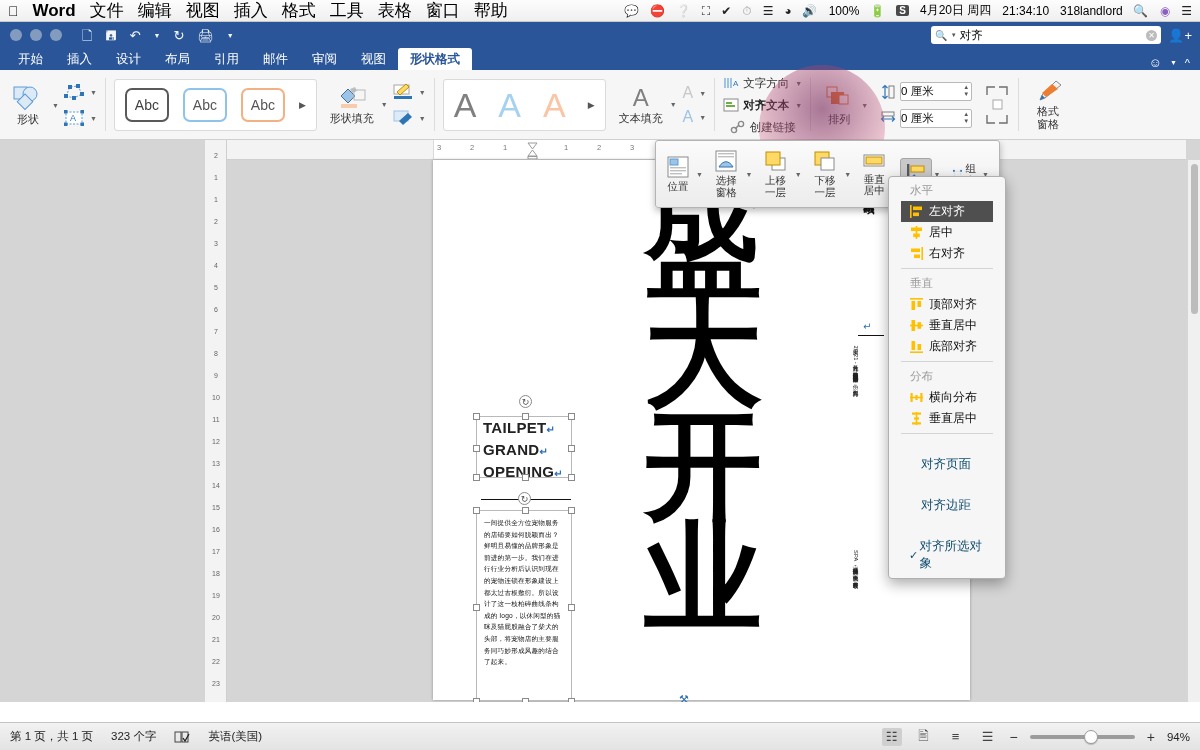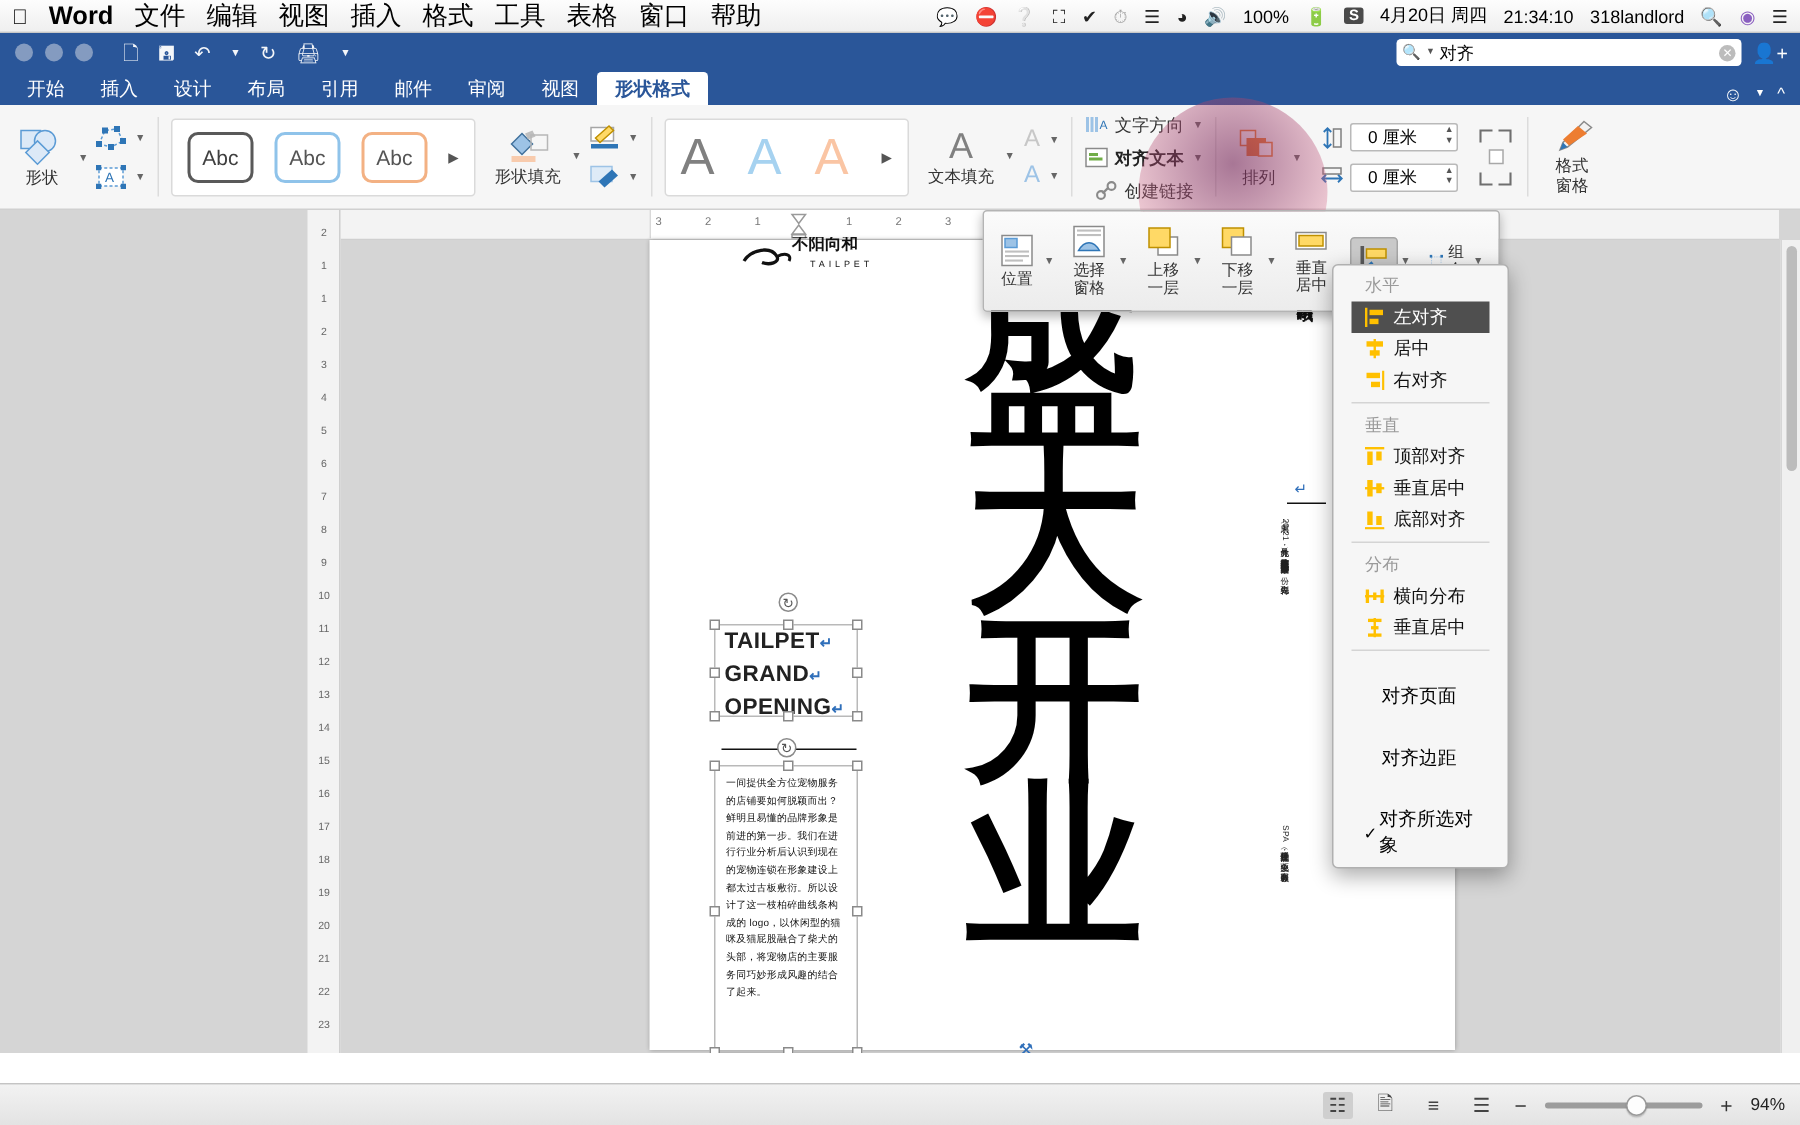--- a/index.html
+++ b/index.html
@@ -87,21 +87,21 @@
   .abc-shape.orange { border-color:#f3b183; color:#555; }
   .bigA { font-size:34px; color:#808080; line-height:1; font-family:"Liberation Sans",sans-serif;}
   .bigA.blue { color:#a6d2f0; }
   .bigA.orange { color:#fac5a4; }
   .more-arrow { font-size:9px; color:#555; }
   .list-row { display:flex; align-items:center; gap:4px; height:21px; }
   .list-row .tx { font-size:11.5px; color:#333; white-space:nowrap;}
   .list-row .tx.bold { font-weight:bold; color:#222;}
   .sizebox { display:flex; align-items:center; gap:4px; height:22px;}
   .spin { width:72px; height:19px; border:1px solid #b9b9b9; background:#fff; border-radius:2px;
-          display:flex; align-items:center; padding-left:11px; font-size:11.5px; color:#000; position:relative;}
+          display:flex; align-items:center; padding-left:0; font-size:11.5px; color:#000; position:relative;}
   .spin .arrows { position:absolute; right:2px; top:1px; display:flex; flex-direction:column;
      font-size:6px; color:#555; line-height:7px;}
   
   #hl-circle {
     position:absolute; left:759px; top:-5px; width:126px; height:126px; border-radius:50%;
     background: radial-gradient(circle at 50% 35%, rgba(120,40,90,.62), rgba(230,110,140,.30) 72%, rgba(240,150,170,.22));
     pointer-events:none; z-index:40;
   }
   
   #doc-area { position:relative; width:1200px; height:562px; background:#d5d5d5; overflow:hidden; }
@@ -141,21 +141,21 @@
   #align-menu {
     position:absolute; left:888px; top:172px; width:118px;
     background:#f6f6f6; border:1px solid #b0b0b0; border-radius:4px;
     box-shadow:0 5px 14px rgba(0,0,0,.33); z-index:60; padding:3px 12px 4px;
   }
   #align-menu .grp-hd { font-size:11.5px; color:#9a9a9a; padding:3px 9px 3px; }
   #align-menu .mi { display:flex; align-items:center; gap:6px; padding:2px 9px; font-size:12px; color:#111;}
   #align-menu .mi.sel { background:#4f4f4f; color:#fff; }
   #align-menu .mi .mico { width:13px; height:13px; display:inline-block; }
   #align-menu .divider { height:1px; background:#d4d4d4; margin:4px 0; }
-  #align-menu .mi2 { display:flex; align-items:center; padding:2px 8px; font-size:12.5px; color:#000000;margin-top:20px;}
+  #align-menu .mi2 { display:flex; align-items:center; padding:2px 8px; font-size:12.5px; color:#0c4a6e;margin-top:20px;}
   #align-menu .mi2 .chk { width:12px; display:inline-block; font-size:11px;}
   
   #statusbar {
     position:absolute; top:722px; left:0; width:1200px; height:28px;
     background:linear-gradient(#f2f2f2,#e3e3e3); border-top:1px solid #c4c4c4;
     display:flex; align-items:center; padding:0 10px; font-size:11.5px; color:#222;
   }
   #statusbar .sl { display:flex; align-items:center; gap:18px;}
   #statusbar .sr { margin-left:auto; display:flex; align-items:center; gap:12px;}
   .vbtn { width:20px; height:18px; display:flex; align-items:center; justify-content:center;
@@ -507,28 +507,20 @@
       <span class="vn" style="top: 430px;">18</span>
       <span class="vn" style="top: 452px;">19</span>
       <span class="vn" style="top: 474px;">20</span>
       <span class="vn" style="top: 496px;">21</span>
       <span class="vn" style="top: 518px;">22</span>
       <span class="vn" style="top: 540px;">23</span>
     </div>
 
   <div id="page">
 
-    <div style="position:absolute;left:55px;top:-2px;width:130px;height:28px;overflow:hidden">
-      <svg width="130" height="28" viewBox="0 0 130 28">
-        <path d="M8 16 C13 8, 26 6, 30 13 C32 17, 25 19, 20 17" fill="none" stroke="#111" stroke-width="2.2"></path>
-        <path d="M30 13 C36 10, 40 12, 38 16" fill="none" stroke="#111" stroke-width="2"></path>
-        <text x="40" y="8" font-size="11" font-weight="bold" font-family="Liberation Sans" fill="#111">不阳向和</text>
-        <text x="52" y="20" font-size="6" letter-spacing="2.6" font-family="Liberation Sans" fill="#111">TAILPET</text>
-      </svg>
-    </div>
 
     <div style="position:absolute;left:200px;top:25px;width:140px;height:505px">
       <div class="big-char">盛</div>
       <div class="big-char">大</div>
       <div class="big-char">开</div>
       <div class="big-char">业</div>
       <div style="position:absolute;left:46px;bottom:-16px;color:#2f6fba;font-size:11px">⚒</div>
     </div>
 
     <div class="selbox" style="left:43px;top:256px;width:96px;height:62px;">
@@ -727,20 +719,30 @@
       <span>对齐边距</span>
     </div>
     <div class="mi2">
       <span class="chk">✓</span>
       <span>对齐所选对象</span>
     </div>
   </div>
 </div>
 
 <div id="statusbar">
+  <div class="sl">
+    <span>第 1 页，共 1 页</span>
+    <span>323 个字</span>
+    <svg width="16" height="14" viewBox="0 0 16 14">
+      <rect x="1" y="2" width="6" height="10" fill="none" stroke="#444"></rect>
+      <rect x="8" y="2" width="6" height="10" fill="none" stroke="#444"></rect>
+      <path d="M9 8 L11 11 L15 4" stroke="#222" fill="none" stroke-width="1.3"></path>
+    </svg>
+    <span>英语(美国)</span>
+  </div>
   <div class="sr">
     <span class="vbtn on">☷</span>
     <span class="vbtn">🖹</span>
     <span class="vbtn">≡</span>
     <span class="vbtn">☰</span>
     <span style="font-size:14px;color:#333">−</span>
     <span class="zslider">
         <span class="zknob"></span>
       </span>
     <span style="font-size:14px;color:#333">+</span>

